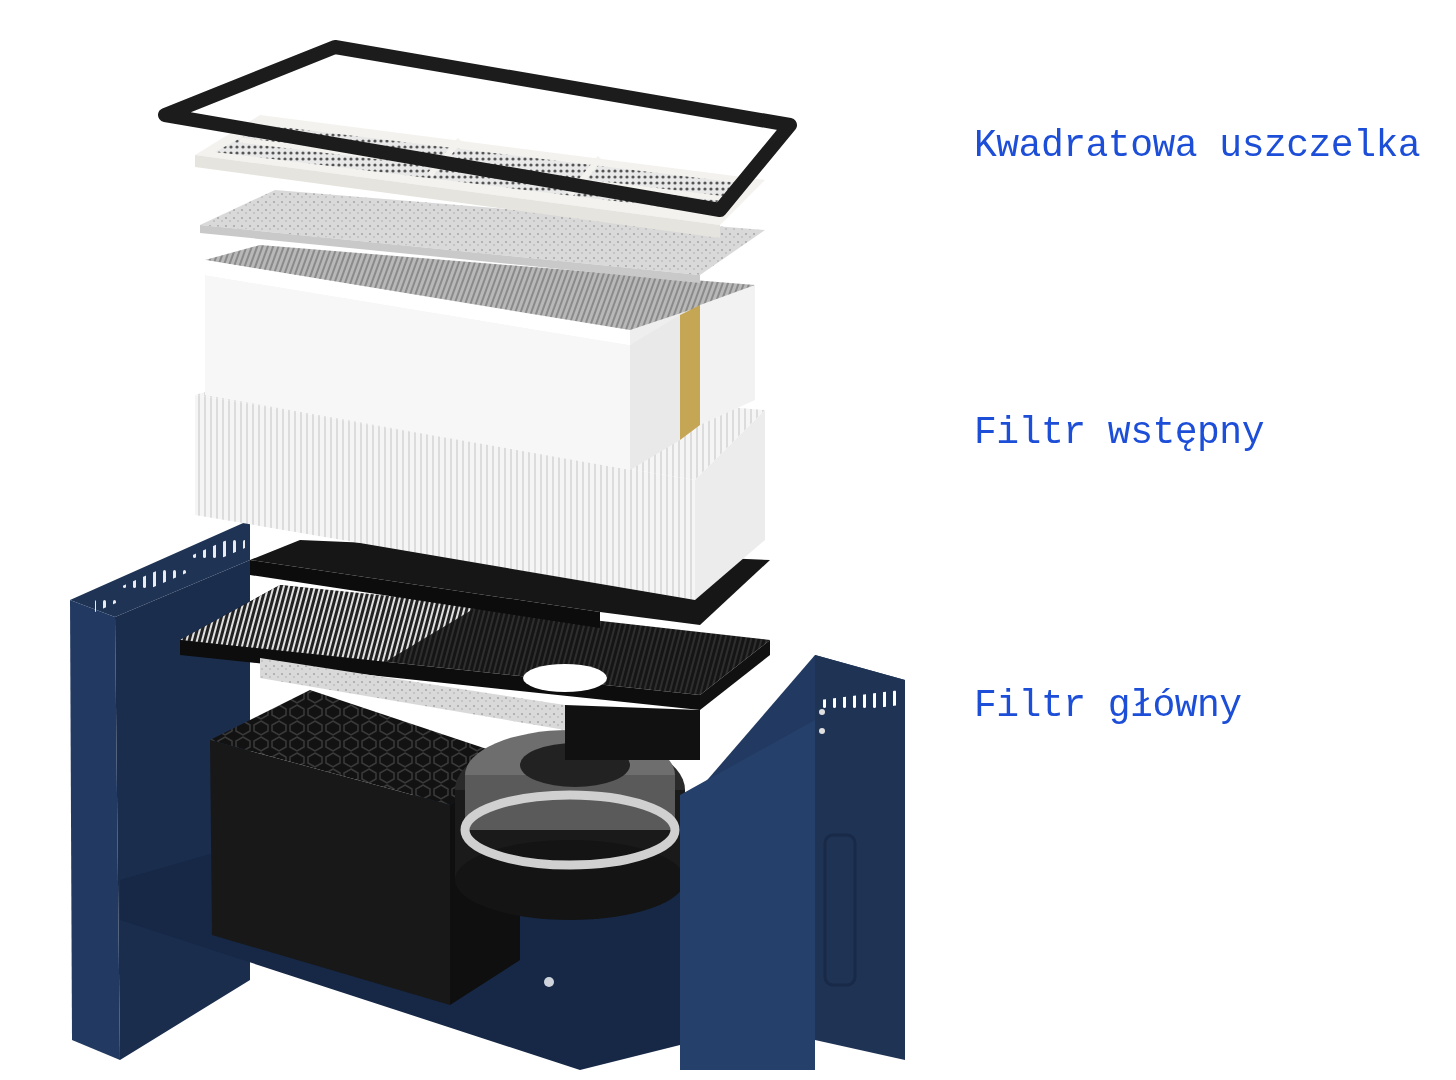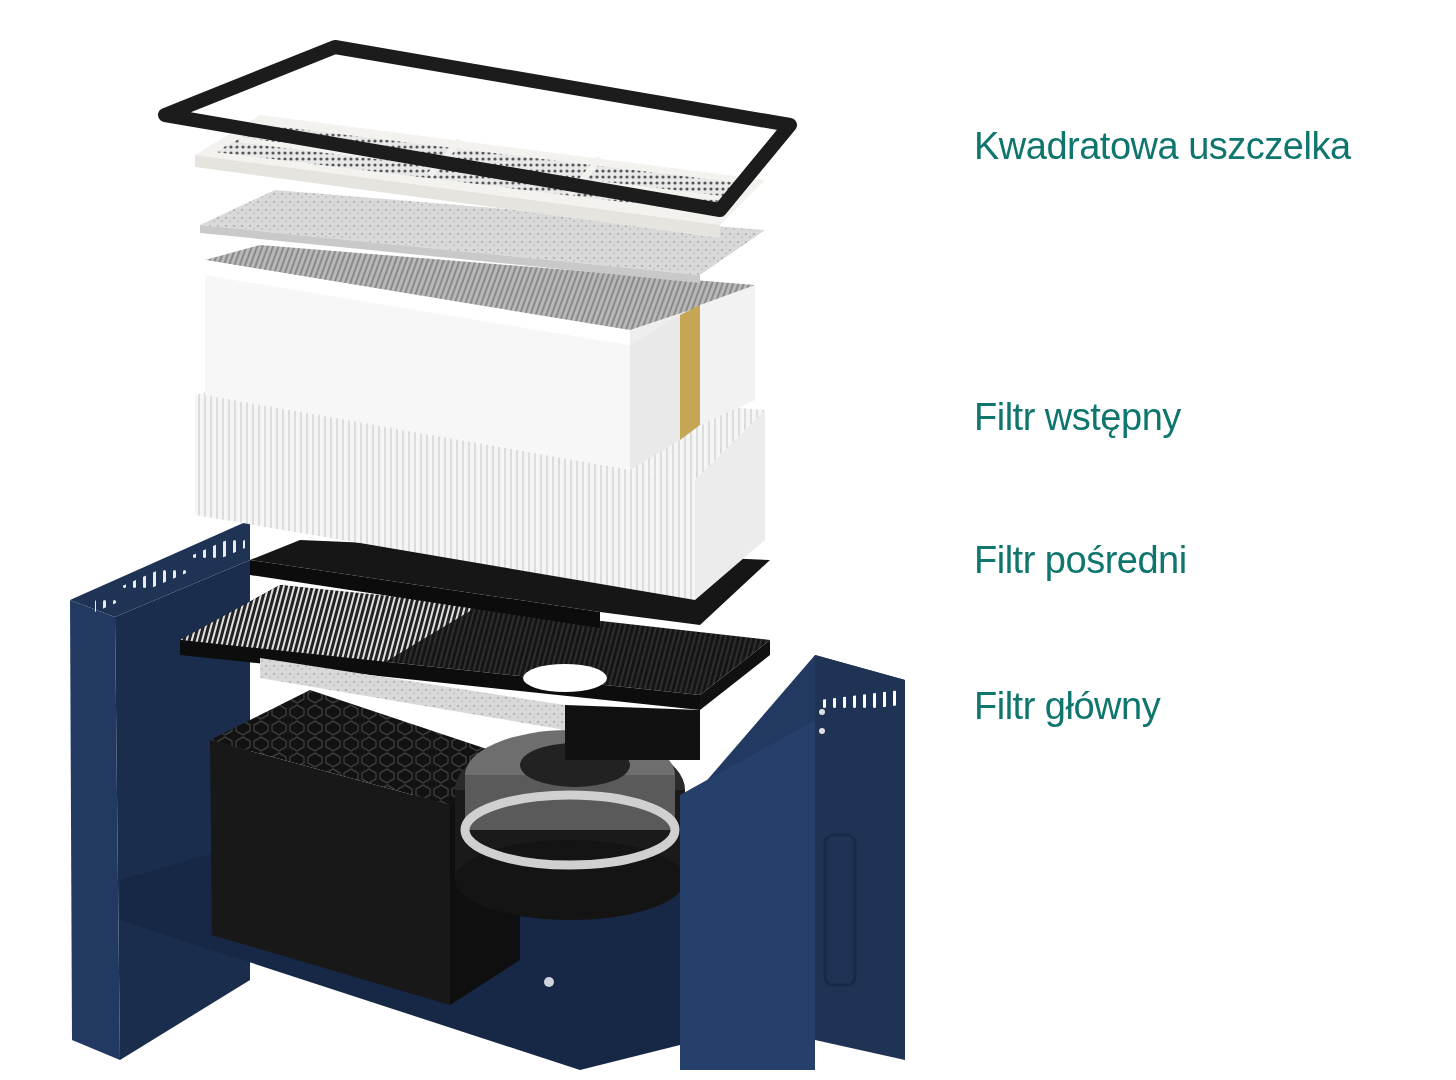--- a/index.html
+++ b/index.html
@@ -1,19 +1,19 @@
 <!DOCTYPE html>
 <html><head>
 <meta charset="utf-8">
 <style>
   html, body { margin: 0; padding: 0; background: #ffffff; }
   body { width: 1456px; height: 1080px; position: relative; overflow: hidden; font-family: "Liberation Sans", sans-serif; }
   .illustration { position: absolute; left: 0; top: 0; width: 960px; height: 1080px; }
   .labels { position: absolute; left: 974px; top: 0; width: 480px; height: 1080px; }
-  .label { position: absolute; left: 0; font-family: Liberation Sans, sans-serif; font-size: 38px; color: #0f766e; white-space: nowrap; letter-spacing: -0.5px; line-height: 1; }
+  .label { position: absolute; left: 0; font-family: Liberation Mono, monospace; font-size: 38px; color: #1d4ed8; white-space: nowrap; letter-spacing: -0.5px; line-height: 1; }
 </style>
 </head>
 <body>
 
 <div class="illustration">
   <svg width="960" height="1080" viewBox="0 0 960 1080" xmlns="http://www.w3.org/2000/svg">
     <defs>
       <pattern id="pleat" width="6" height="6" patternUnits="userSpaceOnUse">
         <rect width="6" height="6" fill="#f5f5f5"></rect>
         <rect width="2" height="6" fill="#dcdcdc"></rect>
@@ -132,16 +132,15 @@
     </g>
 
     <g>
       <polygon points="165,115 335,47 790,125 720,210" fill="none" stroke="#1c1c1c" stroke-width="14" stroke-linejoin="round"></polygon>
     </g>
   </svg>
 </div>
 
 <div class="labels">
   <div class="label" style="top:127px">Kwadratowa uszczelka</div>
-  <div class="label" style="top:398px">Filtr wstępny</div>
-  <div class="label" style="top:541px">Filtr pośredni</div>
+  <div class="label" style="top:414px">Filtr wstępny</div>
   <div class="label" style="top:687px">Filtr główny</div>
 </div>
 
 </body></html>

